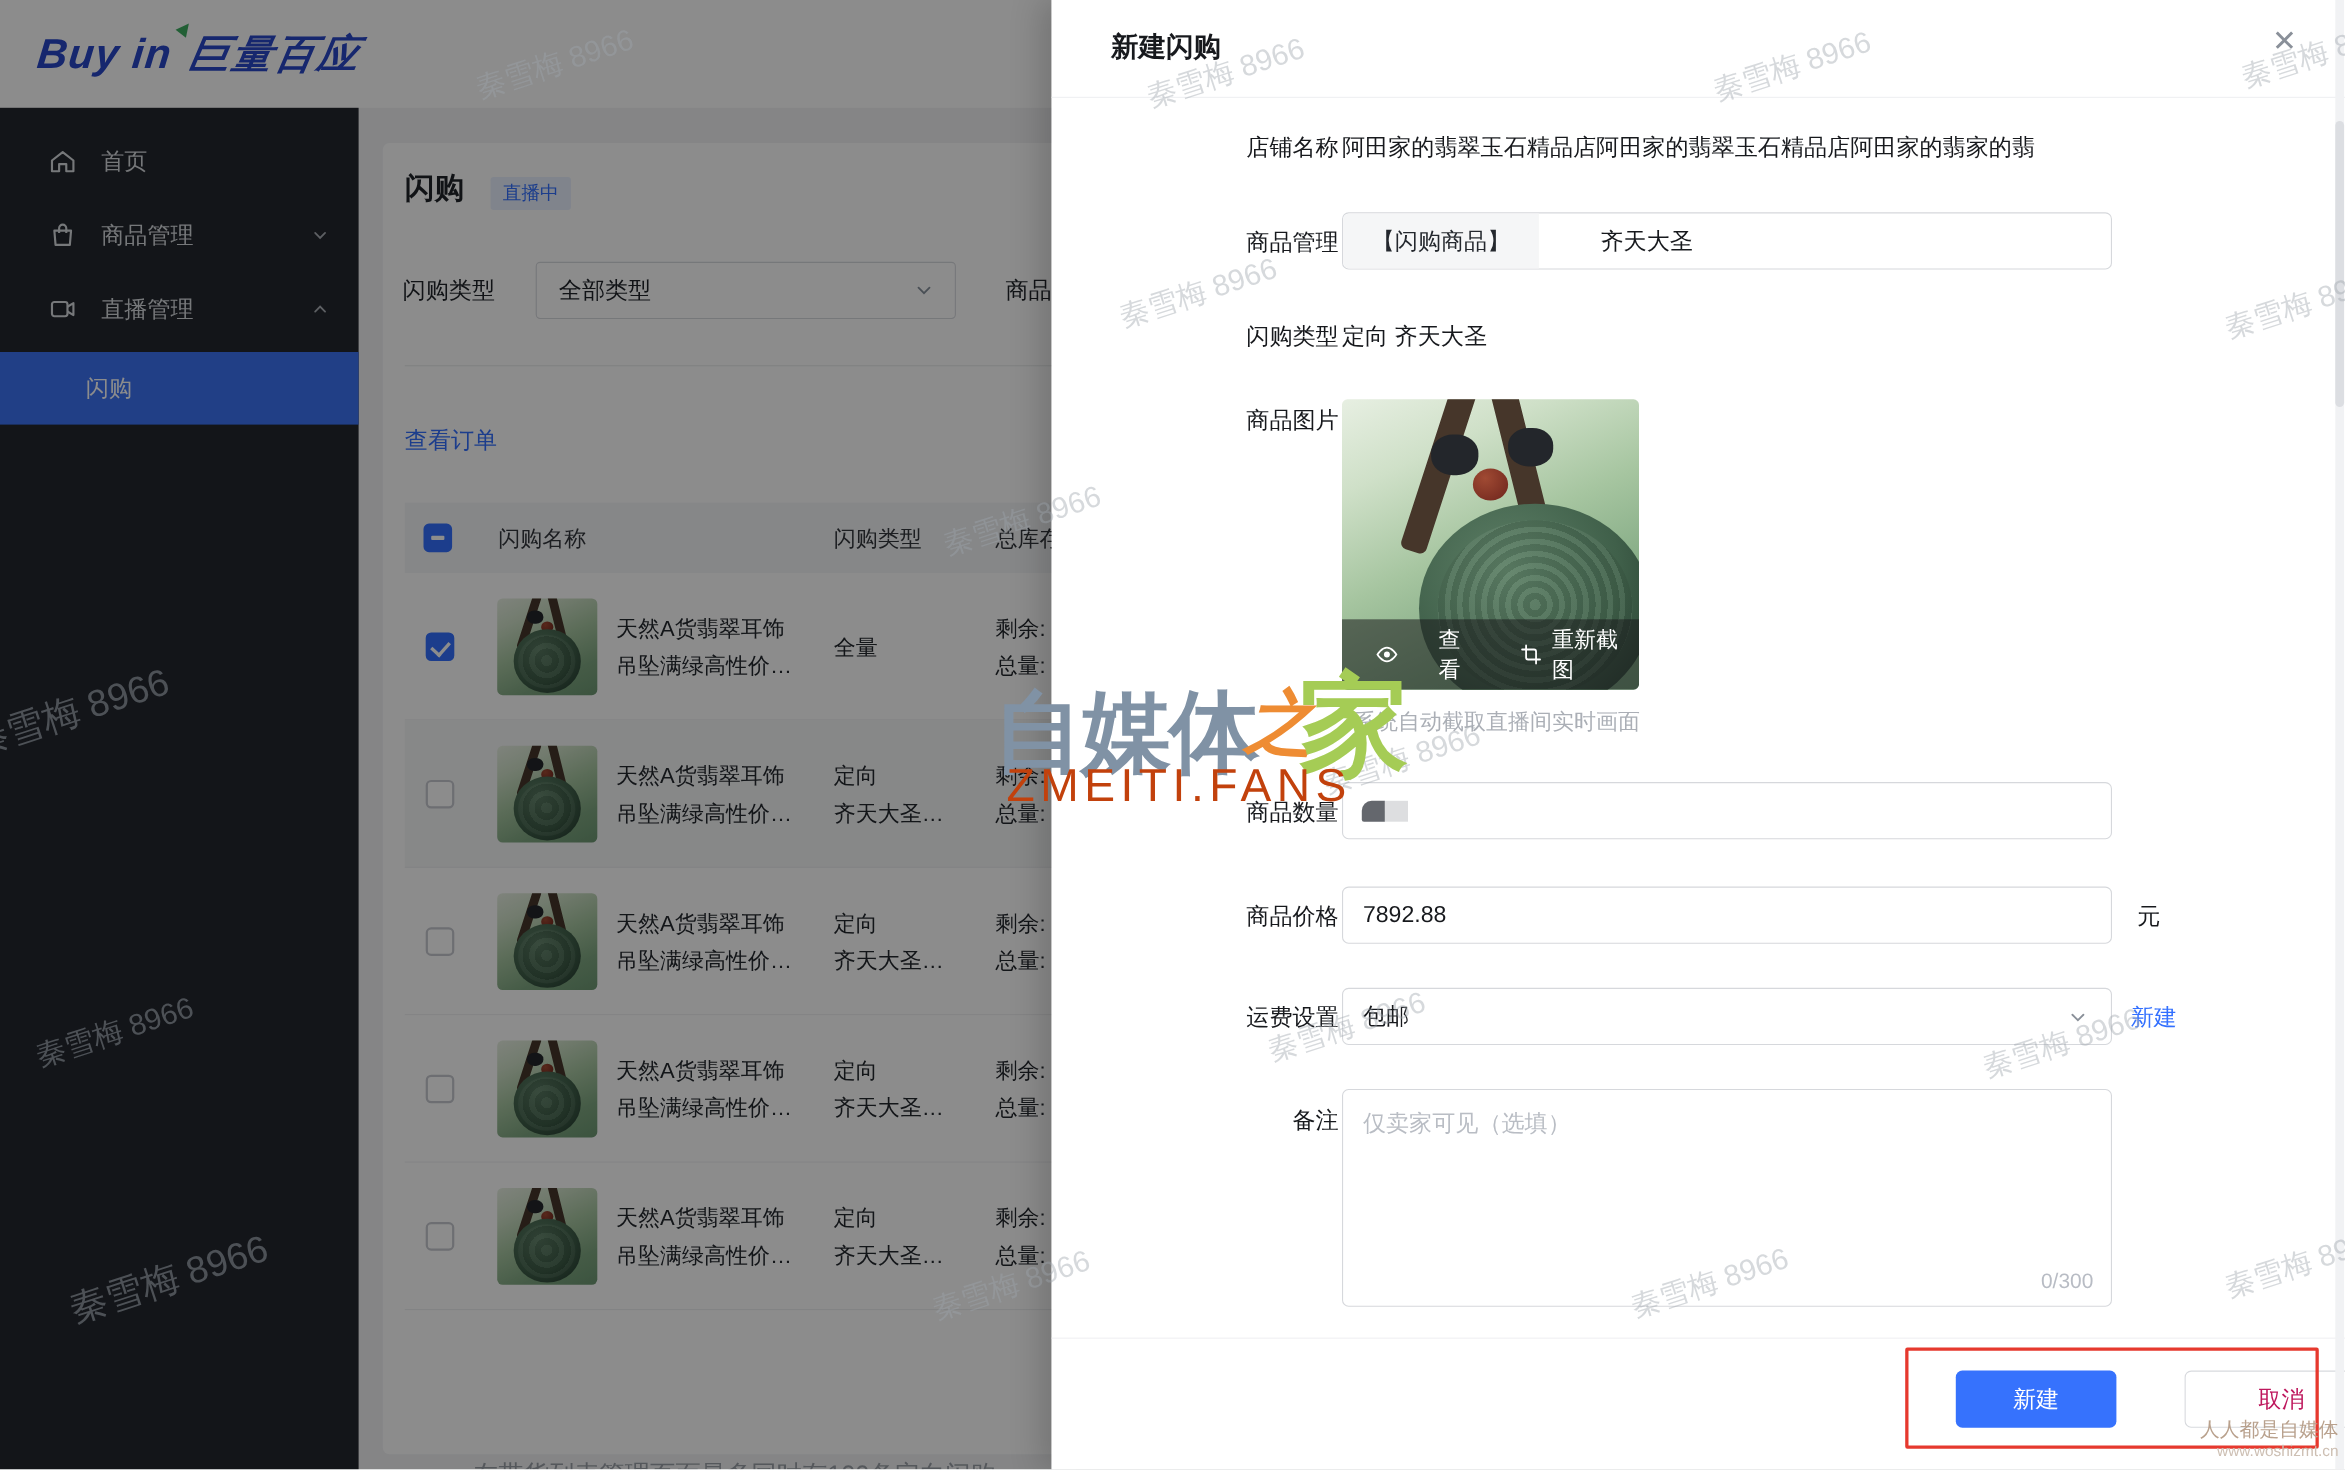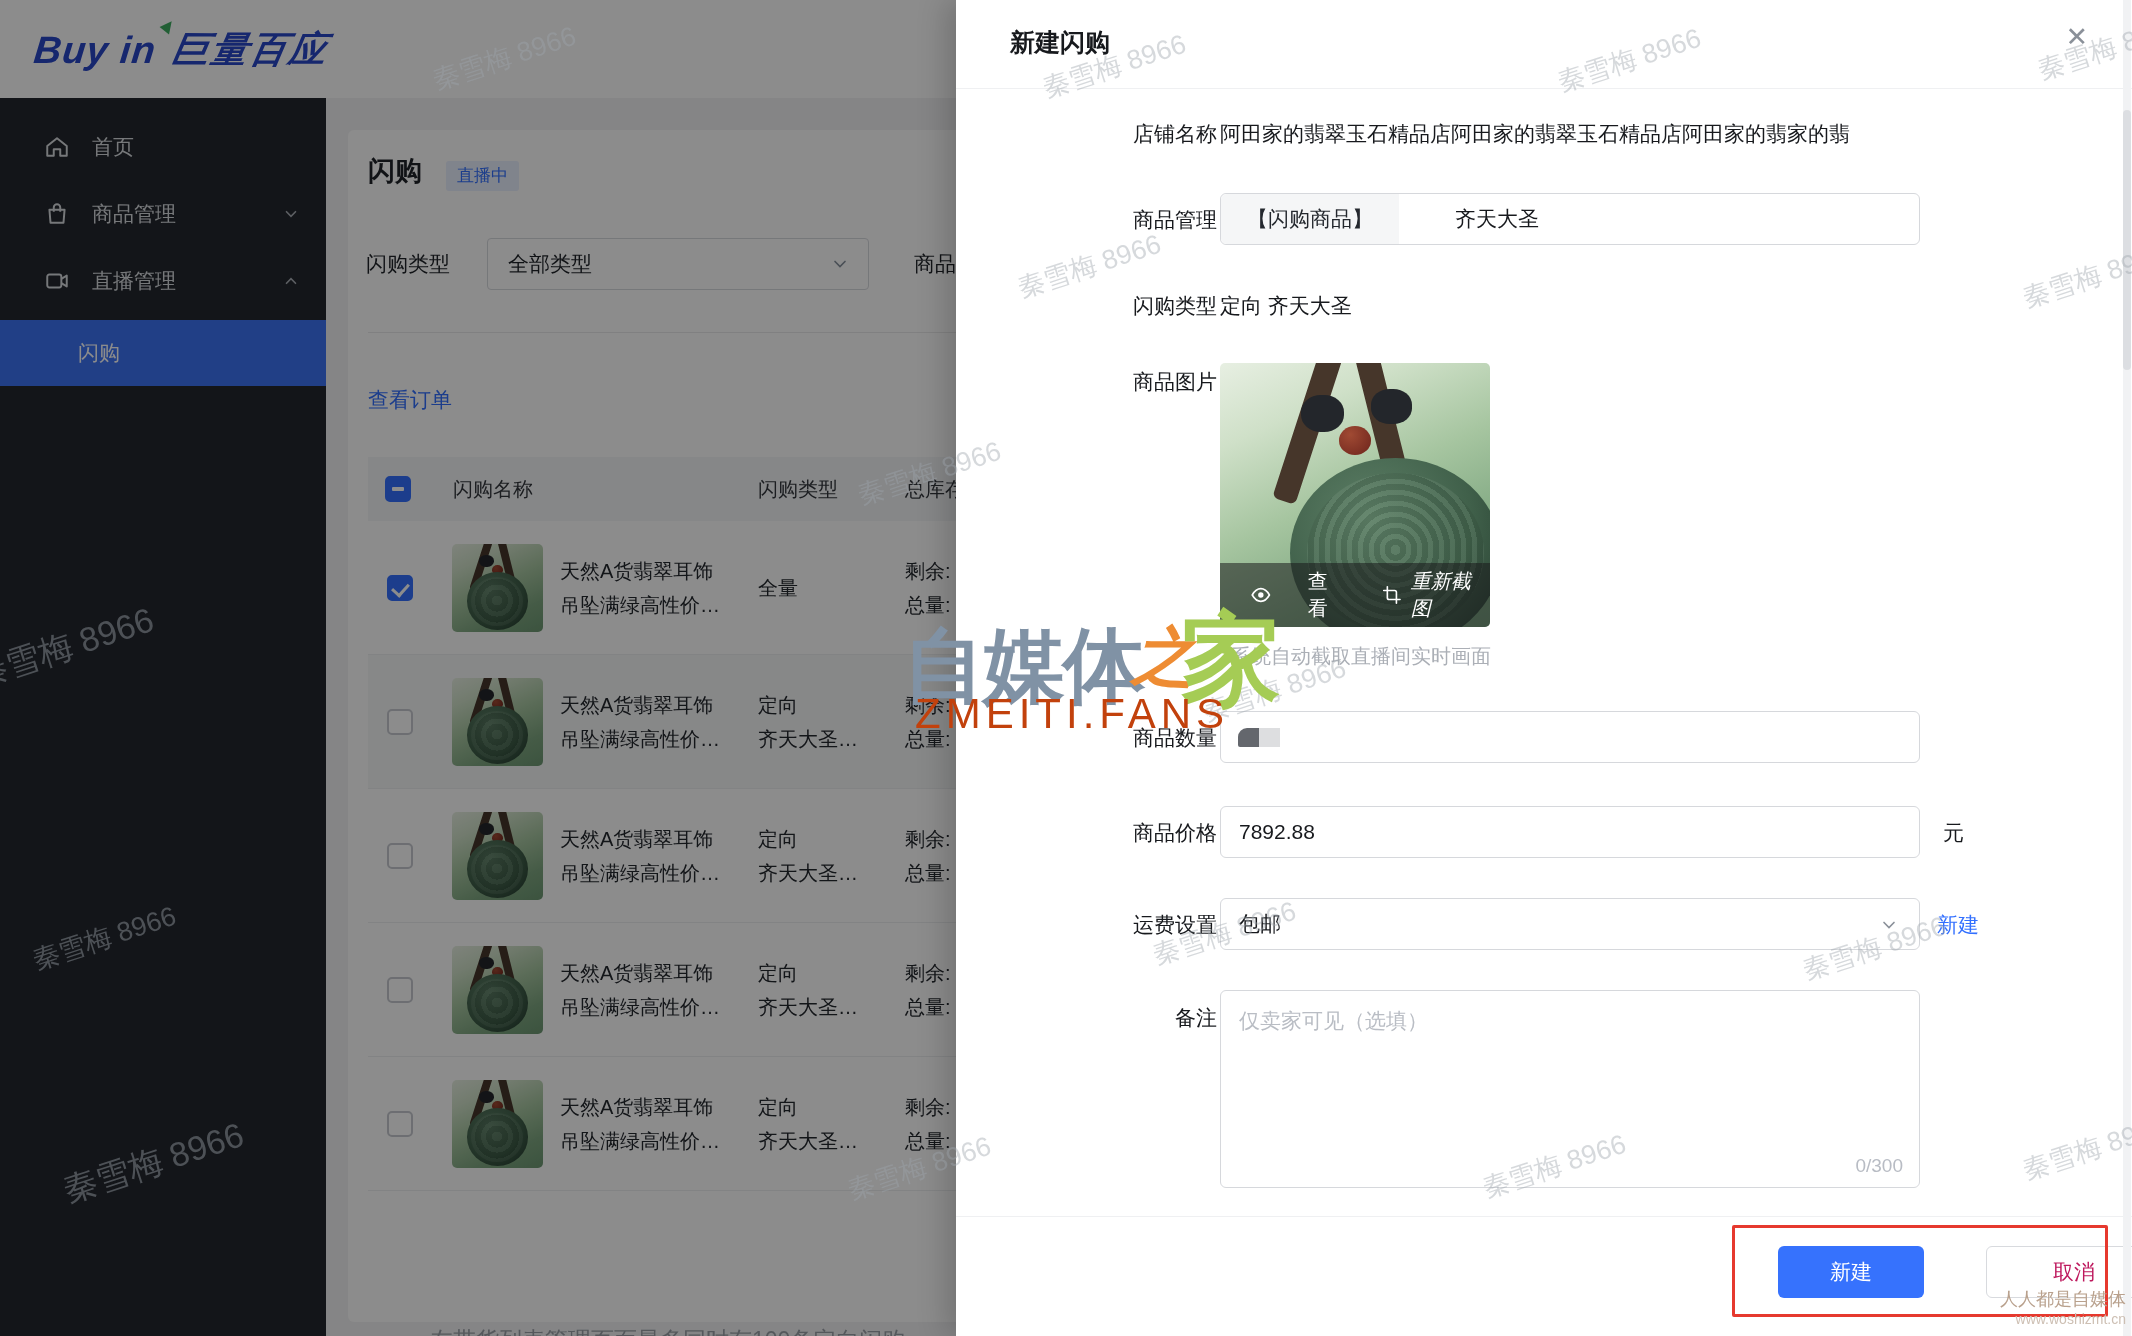--- a/index.html
+++ b/index.html
@@ -88,21 +88,21 @@
   .prefix-seg { height:100%; width:178px; background:#F5F6F7; border-radius:6px 0 0 6px; display:flex; align-items:center;
     justify-content:center; font-size:21px; color:#24282E; flex:0 0 auto; }
   .prod-val { margin-left:56px; }
   .sel-chev { position:absolute; right:20px; top:16px; width:20px; height:20px; }
   .img-box { position:absolute; left:264px; top:363px; width:270px; height:264px; border-radius:5px; overflow:hidden; }
   .img-box .disc { left:26%; top:36%; width:78%; height:72%; }
   .img-actions { position:absolute; left:0; bottom:0; width:100%; height:64px; background:rgba(25,26,28,0.55);
     display:flex; align-items:center; color:#fff; font-size:20px; }
   .img-act { display:flex; align-items:center; gap:8px; cursor:pointer; }
   .img-act.view { margin-left:30px;gap:36px; }
-  .img-act.recap { margin-left:34px;font-style:italic; }
+  .img-act.recap { margin-left:34px; }
   .img-caption { position:absolute; left:275px; top:643px; font-size:20px; color:#ABAFB6; }
   .redact { display:flex; margin-left:17px; }
   .redact .r1 { width:21px; height:19px; background:#64676D; border-radius:9px 0 0 2px; }
   .redact .r2 { width:21px; height:19px; background:#DDDEE0; }
   .unit { position:absolute; left:987px; font-size:21px; color:#17191D; }
   .new-link { position:absolute; left:981px; font-size:21px; color:#3370FF; cursor:pointer; }
   .remark { position:absolute; left:264px; top:990px; width:700px; height:198px; border:1px solid #D6D8DC; border-radius:6px; }
   .remark textarea { width:100%; height:100%; border:none; outline:none; resize:none; font:inherit; font-size:21px;
     padding:16px 18px; color:#17191D; background:transparent; font-family:inherit; }
   .remark textarea::placeholder { color:#B9BDC4; }

